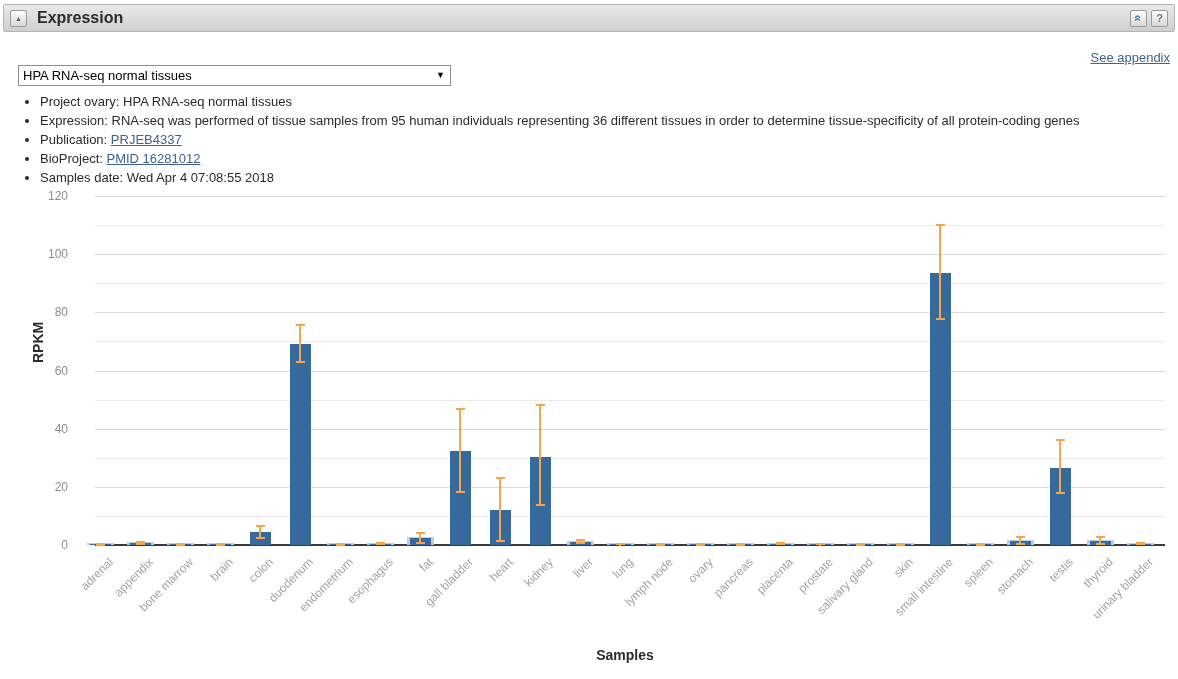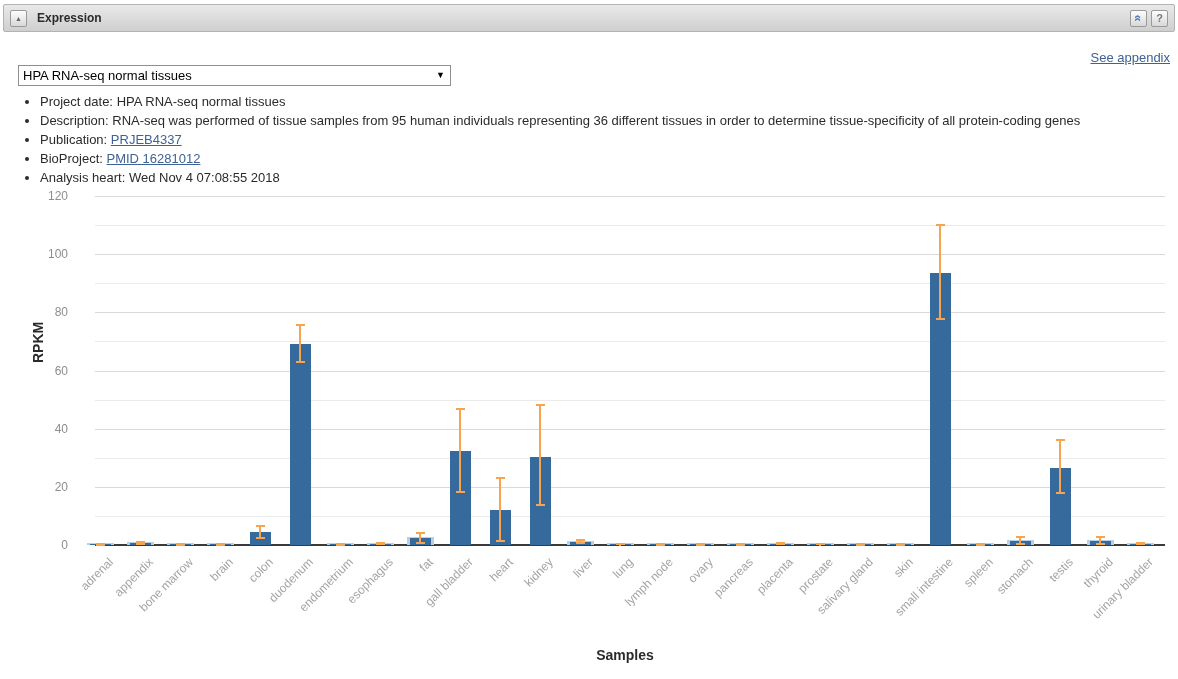--- a/index.html
+++ b/index.html
@@ -11,21 +11,21 @@
     background:linear-gradient(#e9e9e9,#cfcfcf);
     border:1px solid #b3b3b3;border-radius:2px;
     display:flex;align-items:center;padding:0 6px;box-sizing:border-box;
   }
   .hdr-btn{
     width:17px;height:17px;background:linear-gradient(#fdfdfd,#d8d8d8);
     border:1px solid #9a9a9a;border-radius:2px;
     display:flex;align-items:center;justify-content:center;
     font-size:9px;color:#555;cursor:pointer;box-sizing:border-box;line-height:1;
   }
-  .hdr-title{font-size:12px;font-weight:bold;color:#2b2b2b;margin-left:10px;}
+  .hdr-title{font-size:16px;font-weight:bold;color:#2b2b2b;margin-left:10px;}
   .hdr-right{margin-left:auto;display:flex;gap:4px;}
   .chevrons{display:inline-block;transform:rotate(90deg);font-size:12px;color:#4e7bb0;font-weight:bold;margin-top:-1px;}
   .q{font-size:11px;color:#777;font-weight:bold;}
 
   
   .see-details{position:absolute;top:50px;right:8px;font-size:13px;color:#3e6294;text-decoration:underline;cursor:pointer;}
 
   
   .ds-wrap{position:absolute;left:18px;top:65px;width:433px;height:21px;}
   .ds-select{
@@ -78,25 +78,25 @@
 <a class="see-details">See appendix</a>
 
 <div class="ds-wrap">
   <select class="ds-select">
     <option>HPA RNA-seq normal tissues</option>
   </select>
   <span class="ds-arrow">▼</span>
 </div>
 
 <ul class="meta-list">
-  <li><span>Project date:</span> <span>HPA RNA-seq normal tissues</span></li>
-  <li><span>Description:</span> <span>RNA-seq was performed of tissue samples from 95 human individuals representing 36 different tissues in order to determine tissue-specificity of all protein-coding genes</span></li>
+  <li><span>Project ovary:</span> <span>HPA RNA-seq normal tissues</span></li>
+  <li><span>Expression:</span> <span>RNA-seq was performed of tissue samples from 95 human individuals representing 36 different tissues in order to determine tissue-specificity of all protein-coding genes</span></li>
   <li><span>Publication:</span> <a>PRJEB4337</a></li>
   <li><span>BioProject:</span> <a>PMID 16281012</a></li>
-  <li><span>Analysis heart:</span> <span>Wed Nov 4 07:08:55 2018</span></li>
+  <li><span>Samples date:</span> <span>Wed Apr 4 07:08:55 2018</span></li>
 </ul>
 
 <div class="chart">
   <div class="ylabel">RPKM</div>
   <div class="plot">
     <div class="axis-x"></div>
   <div class="gridline" style="top: 319.917px; background: rgb(235, 235, 235);"></div>
       <div class="gridline" style="top: 290.833px; background: rgb(217, 217, 217);"></div>
       <div class="gridline" style="top: 261.75px; background: rgb(235, 235, 235);"></div>
       <div class="gridline" style="top: 232.667px; background: rgb(217, 217, 217);"></div>

